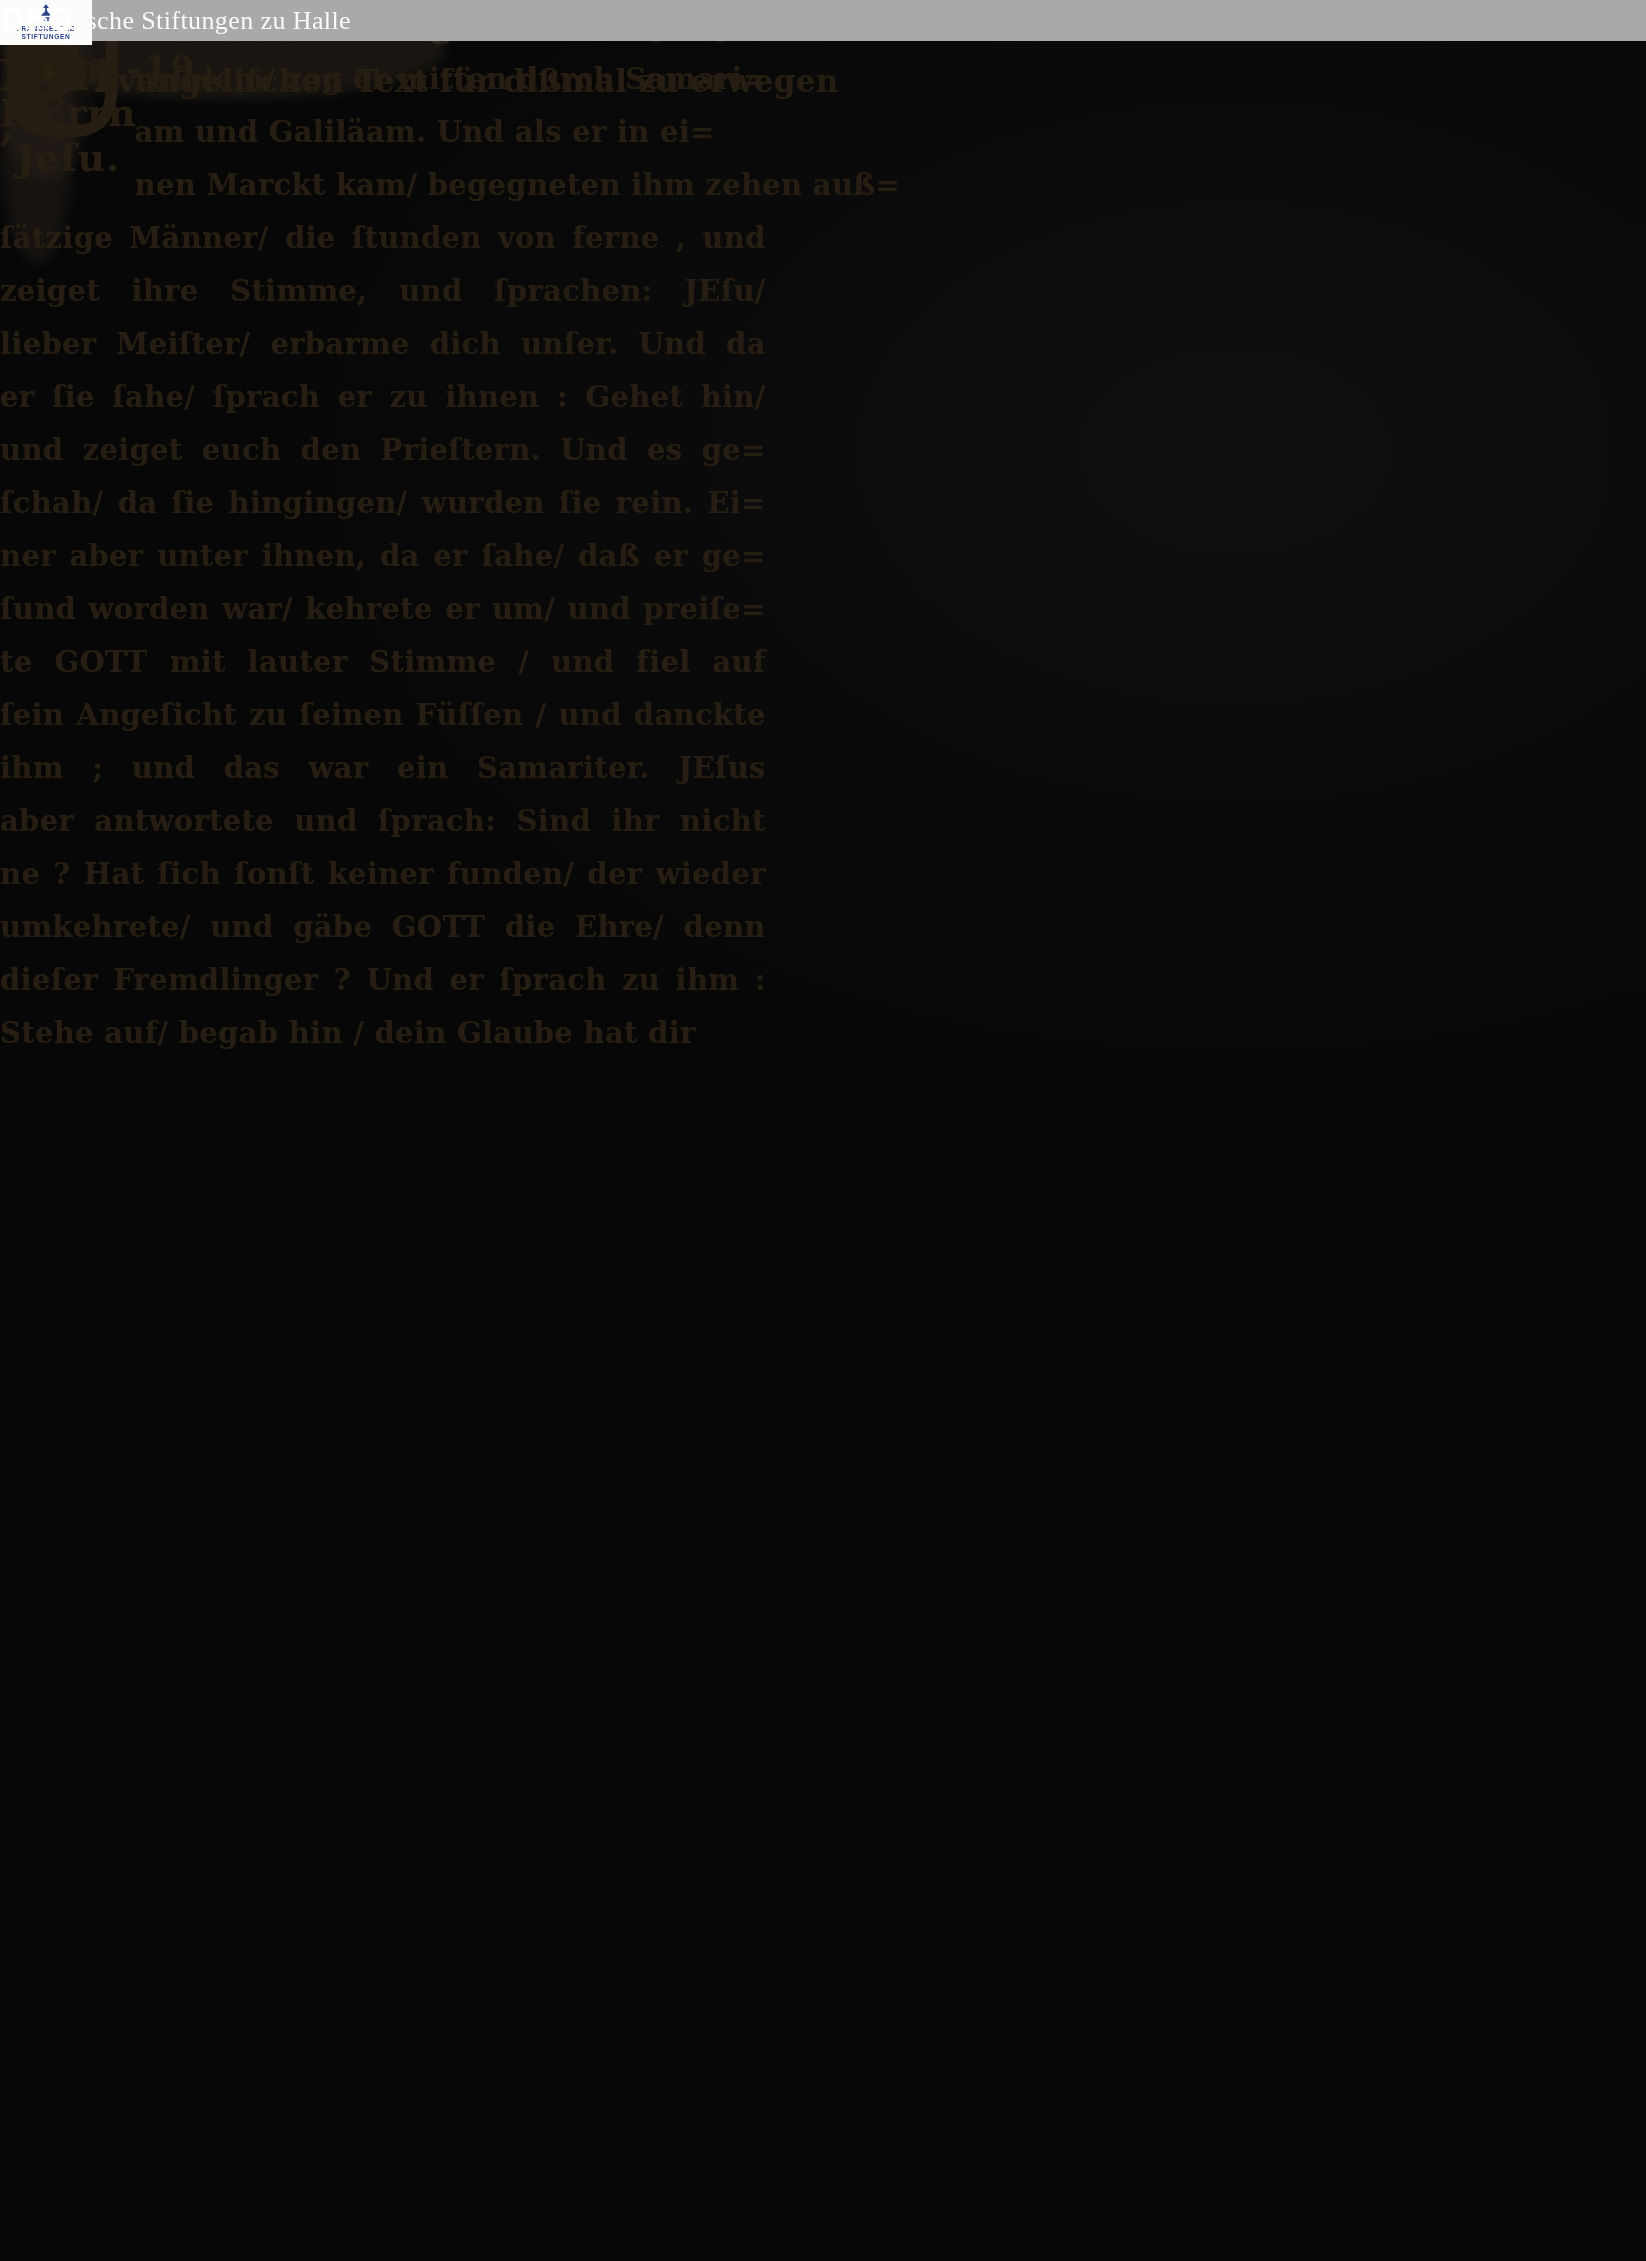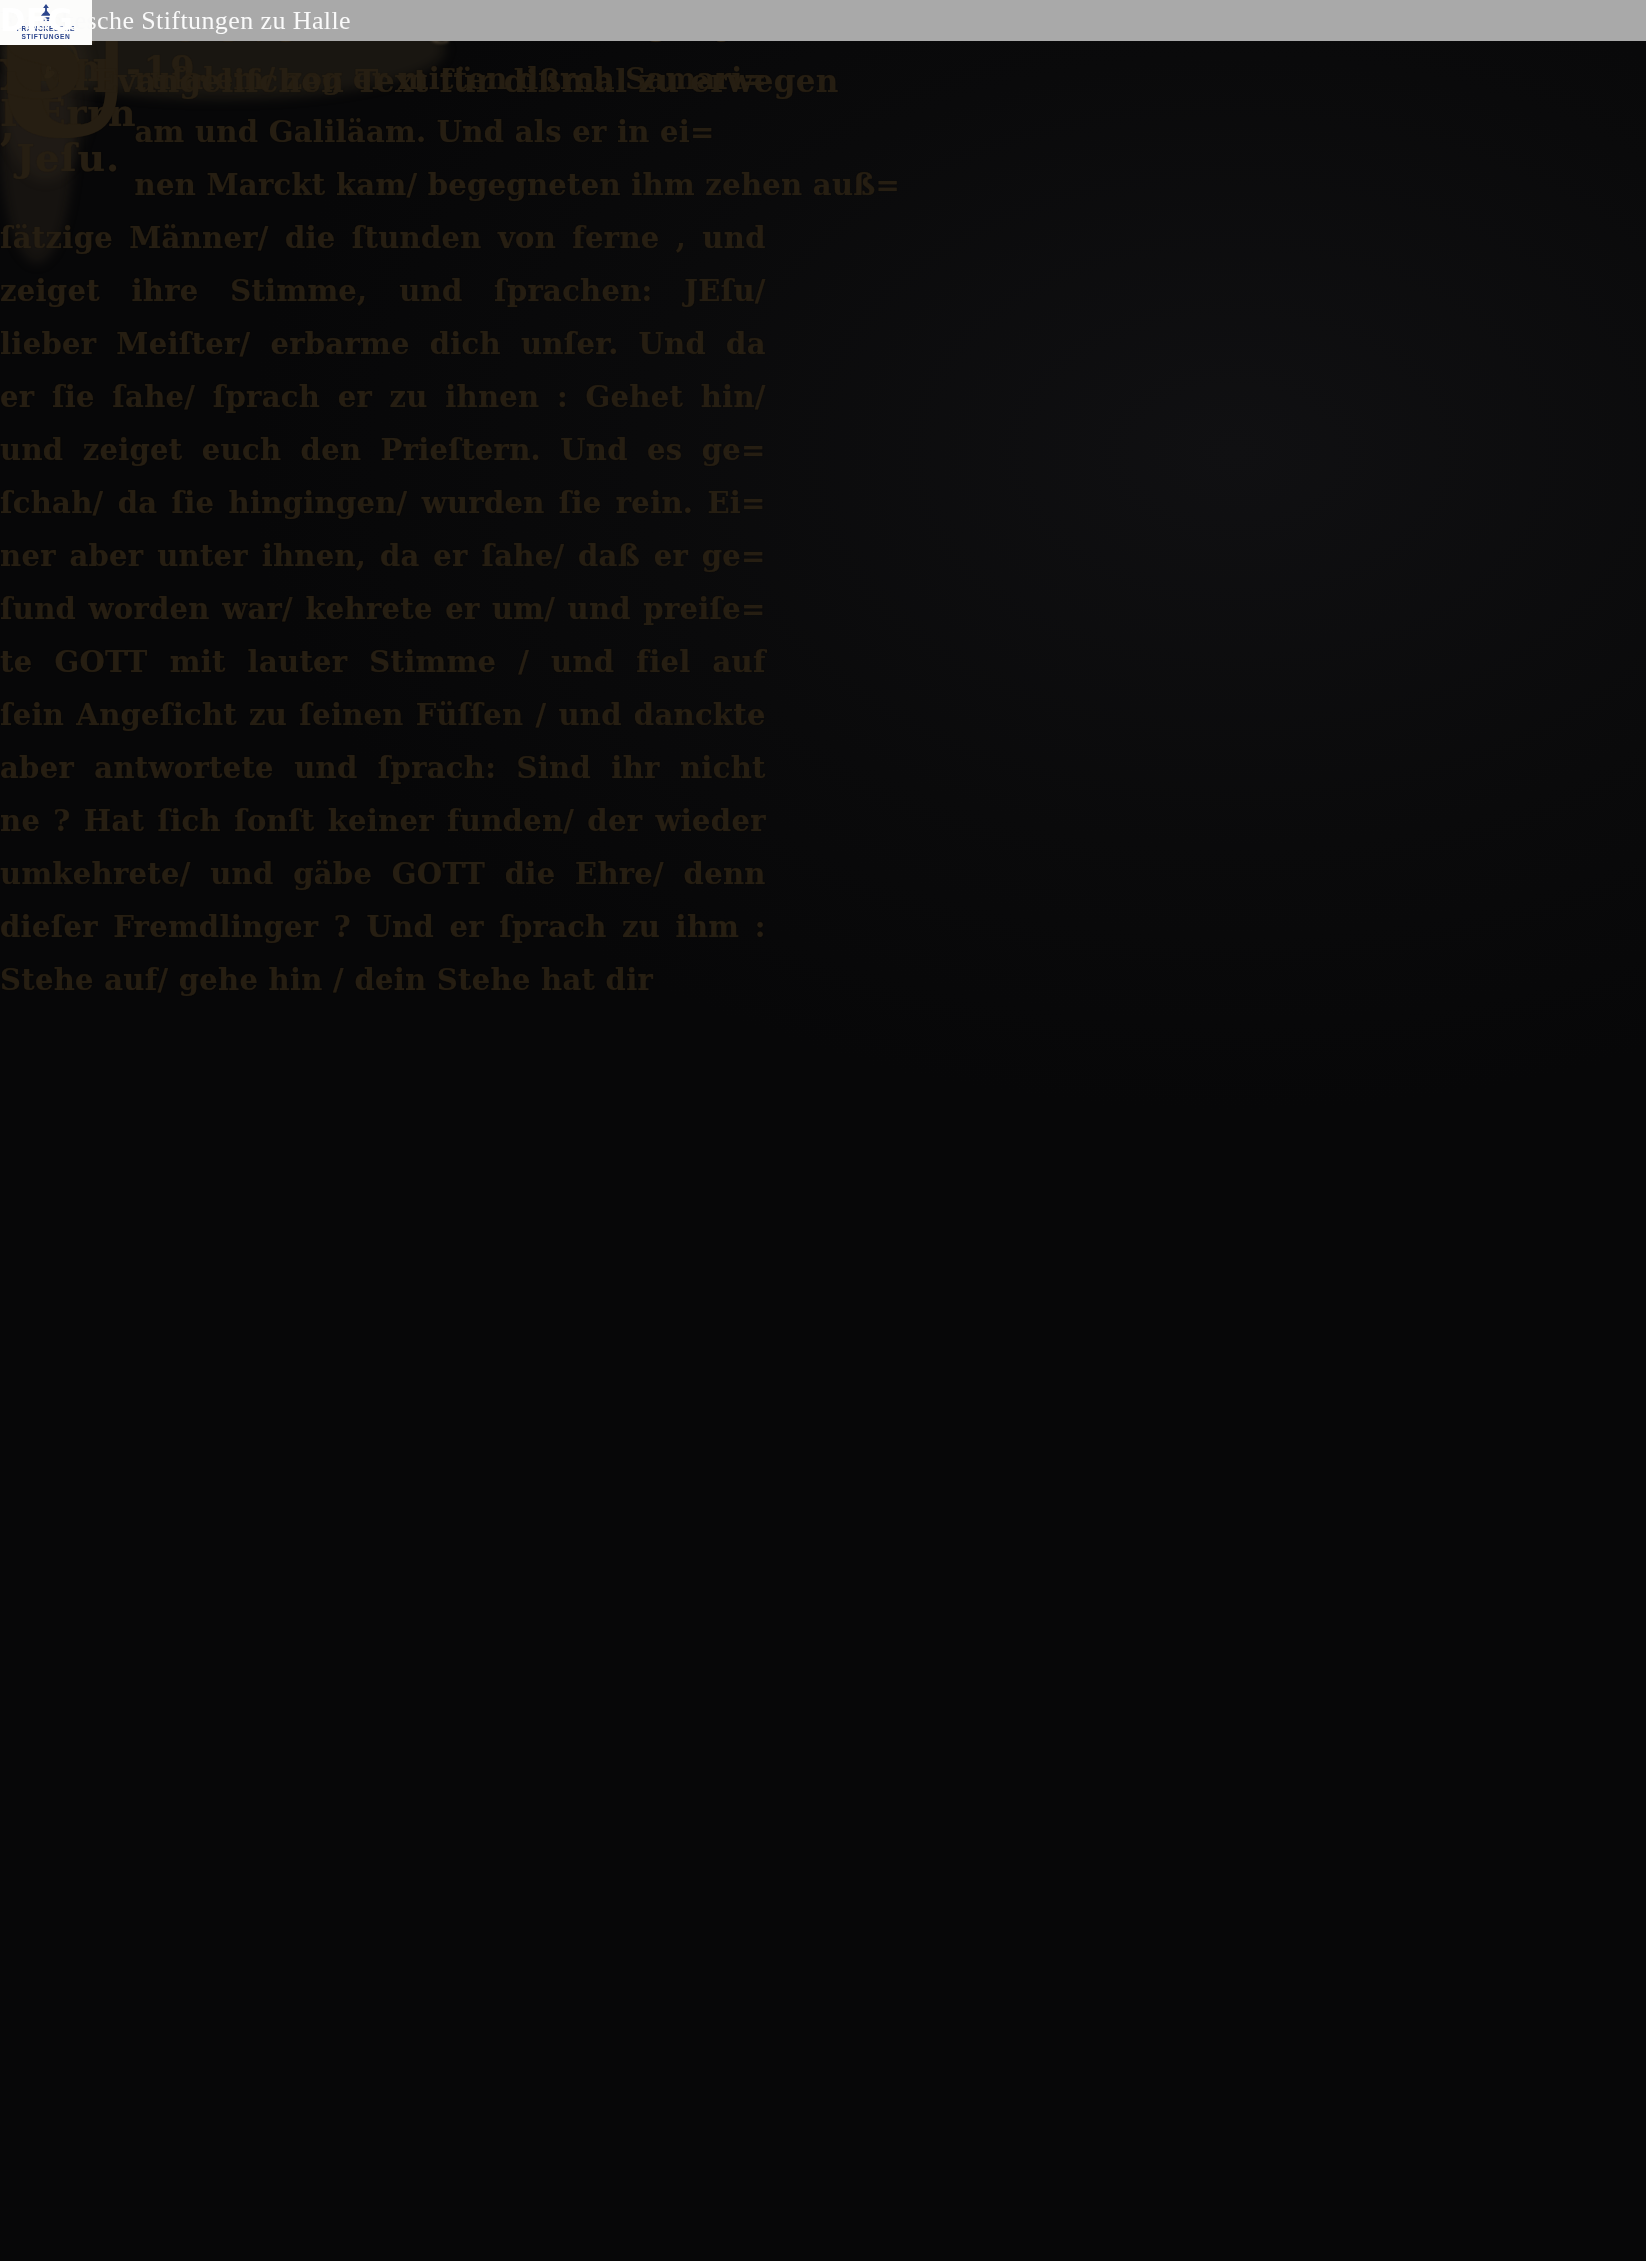--- a/index.html
+++ b/index.html
@@ -204,25 +204,26 @@
         <div class="gline ink">ſätzige Männer/ die ſtunden von ferne , und</div>
         <div class="gline ink">zeiget ihre Stimme, und ſprachen: JEſu/</div>
         <div class="gline ink">lieber Meiſter/ erbarme dich unſer.  Und da</div>
         <div class="gline ink">er ſie ſahe/ ſprach er zu ihnen :  Gehet hin/</div>
         <div class="gline ink">und zeiget euch den Prieſtern.   Und es ge=</div>
         <div class="gline ink">ſchah/ da ſie hingingen/ wurden ſie rein. Ei=</div>
         <div class="gline ink">ner aber unter ihnen, da er ſahe/ daß er ge=</div>
         <div class="gline ink">ſund worden war/ kehrete er um/ und preiſe=</div>
         <div class="gline ink">te GOTT mit lauter Stimme / und fiel auf</div>
         <div class="gline ink">ſein Angeſicht zu ſeinen Füſſen / und danckte</div>
+        <div class="gline ink">ihm ;  und das war ein Samariter.   JEſus</div>
         <div class="gline ink">aber antwortete und ſprach: Sind ihr nicht</div>
         <div class="gline ink">ne ?  Hat ſich ſonſt keiner funden/ der wieder</div>
         <div class="gline ink">umkehrete/ und gäbe GOTT die Ehre/ denn</div>
         <div class="gline ink">dieſer Fremdlinger ?  Und er ſprach zu ihm :</div>
-        <div class="gline ink">Stehe auf/ gehe hin /   dein Stehe hat dir</div>
+        <div class="gline ink">Stehe auf/ begab hin /   dein Glaube hat dir</div>
       </div>
   </div>
 
   <div class="abs closing">
     <div class="dropcap dc-s ink">
       <span>S</span>
     </div>
     <div class="clist">
 
     <div class="cline ink">O haben wir denn aus unſerm  verleſenen</div>

